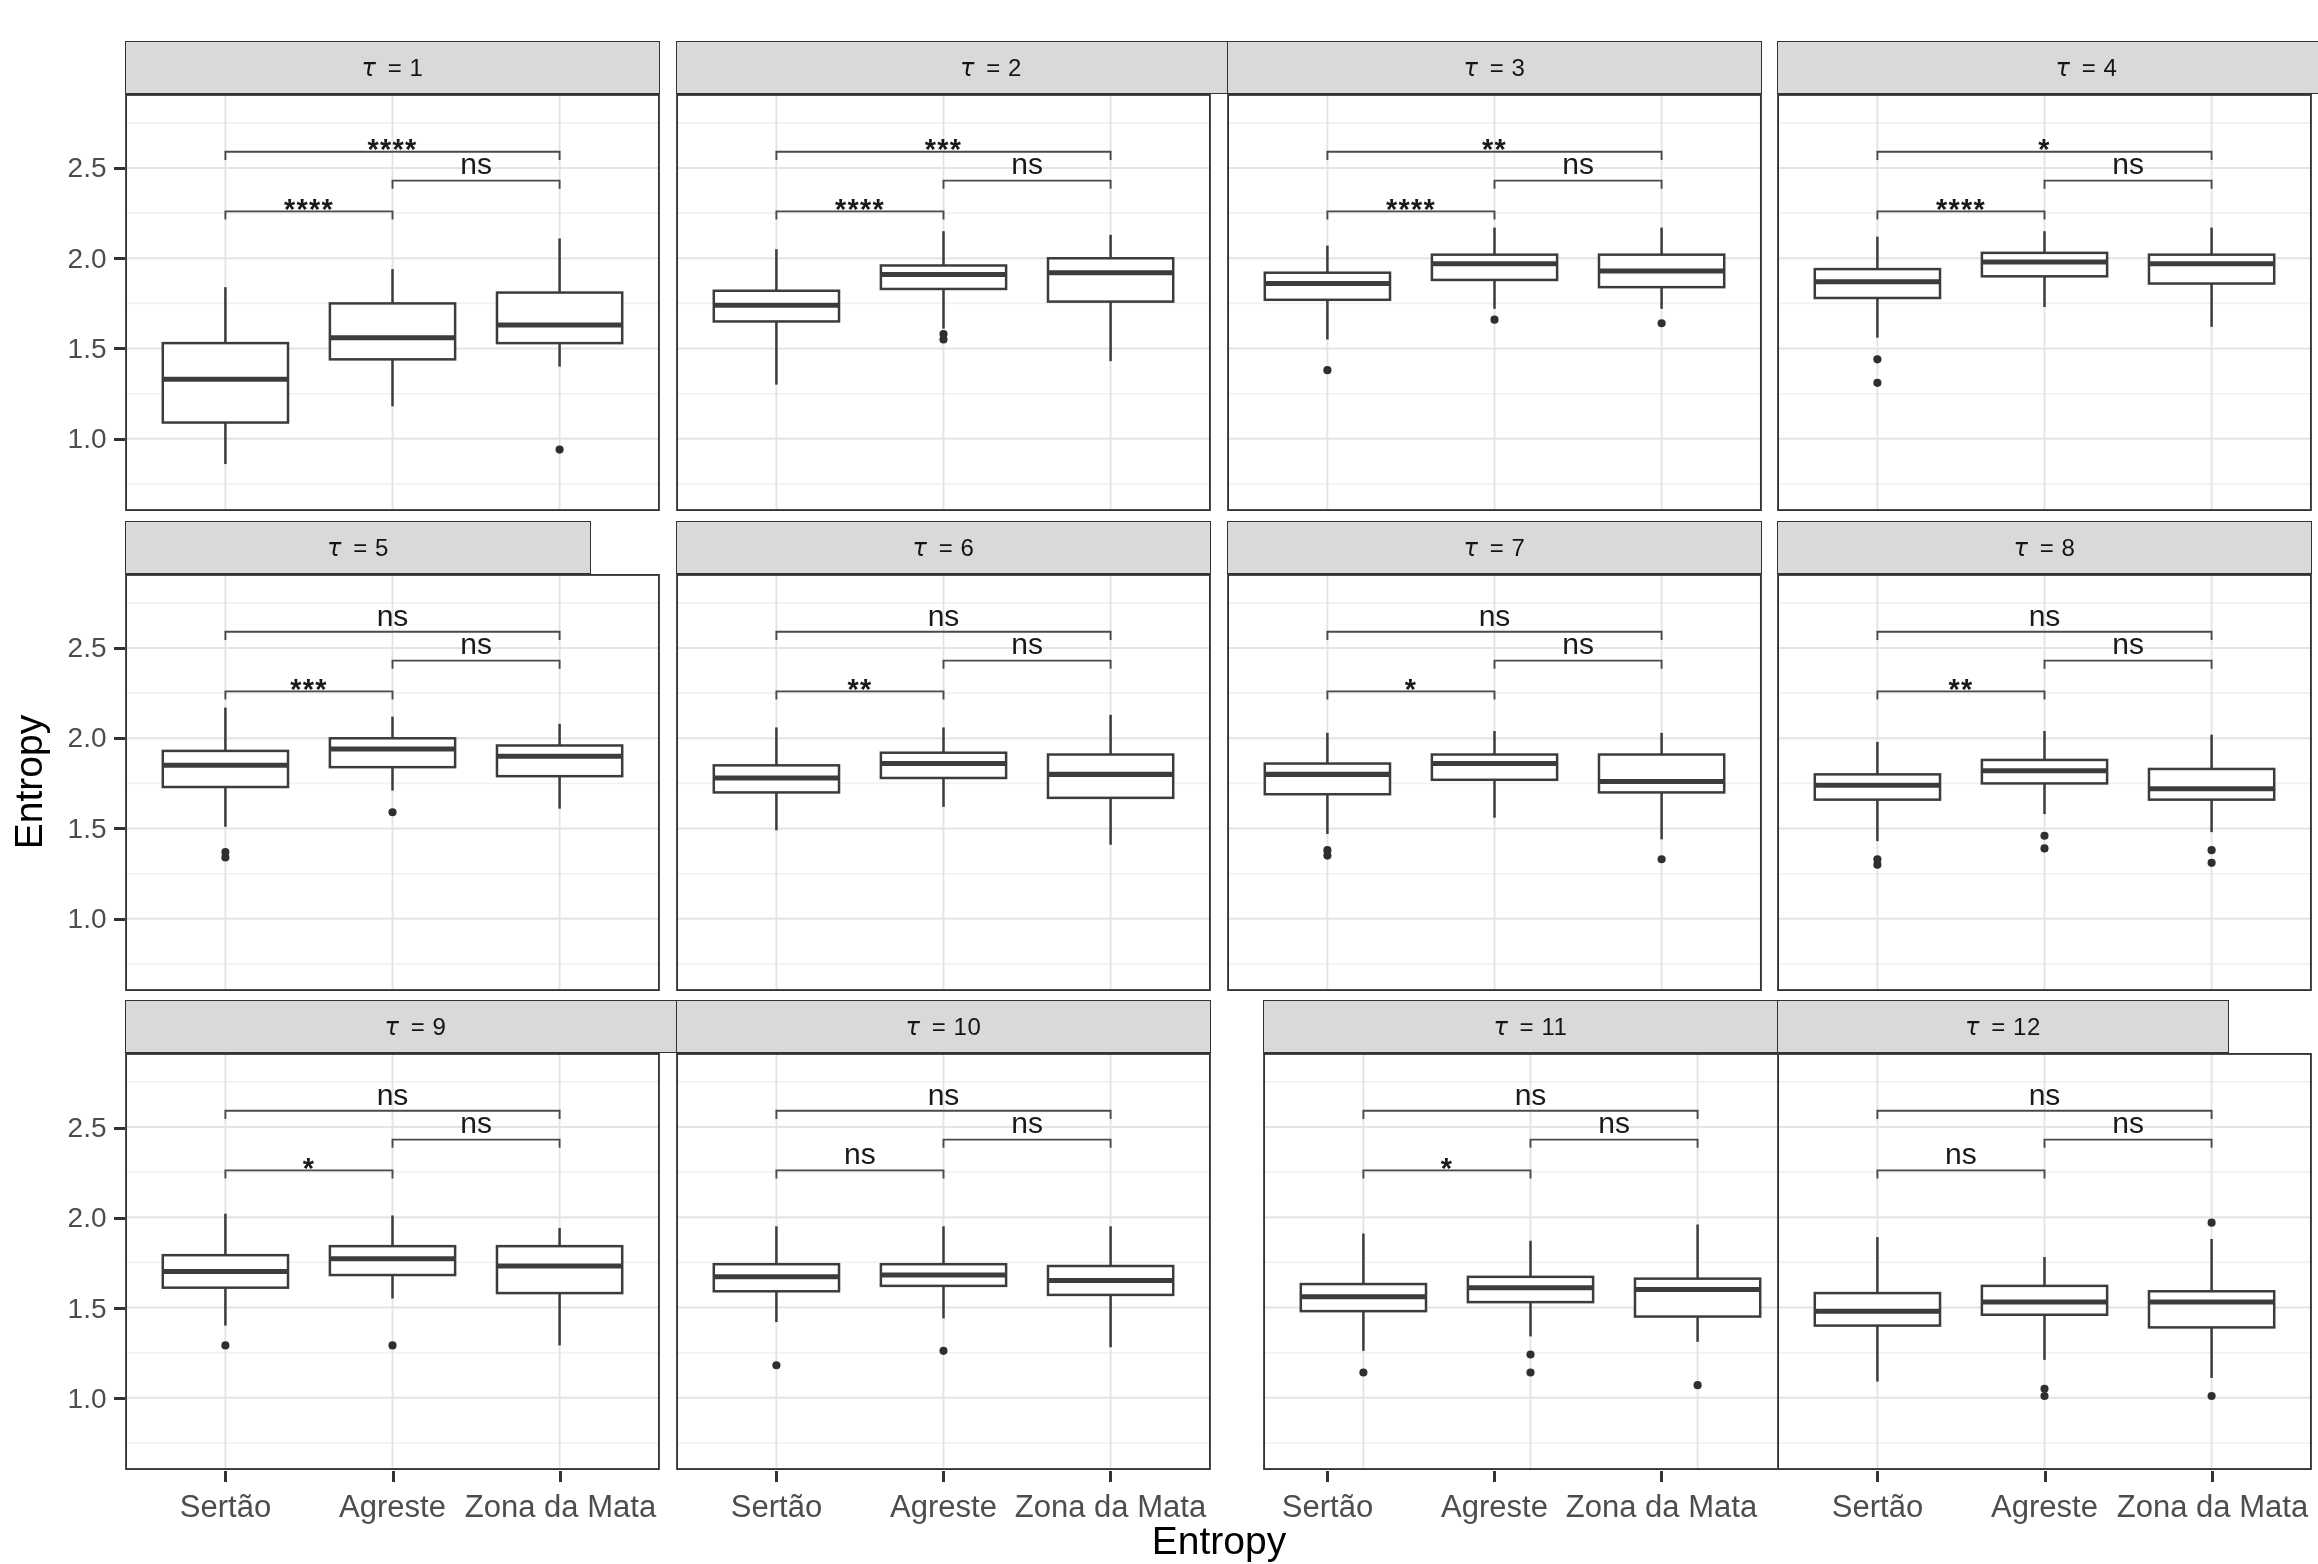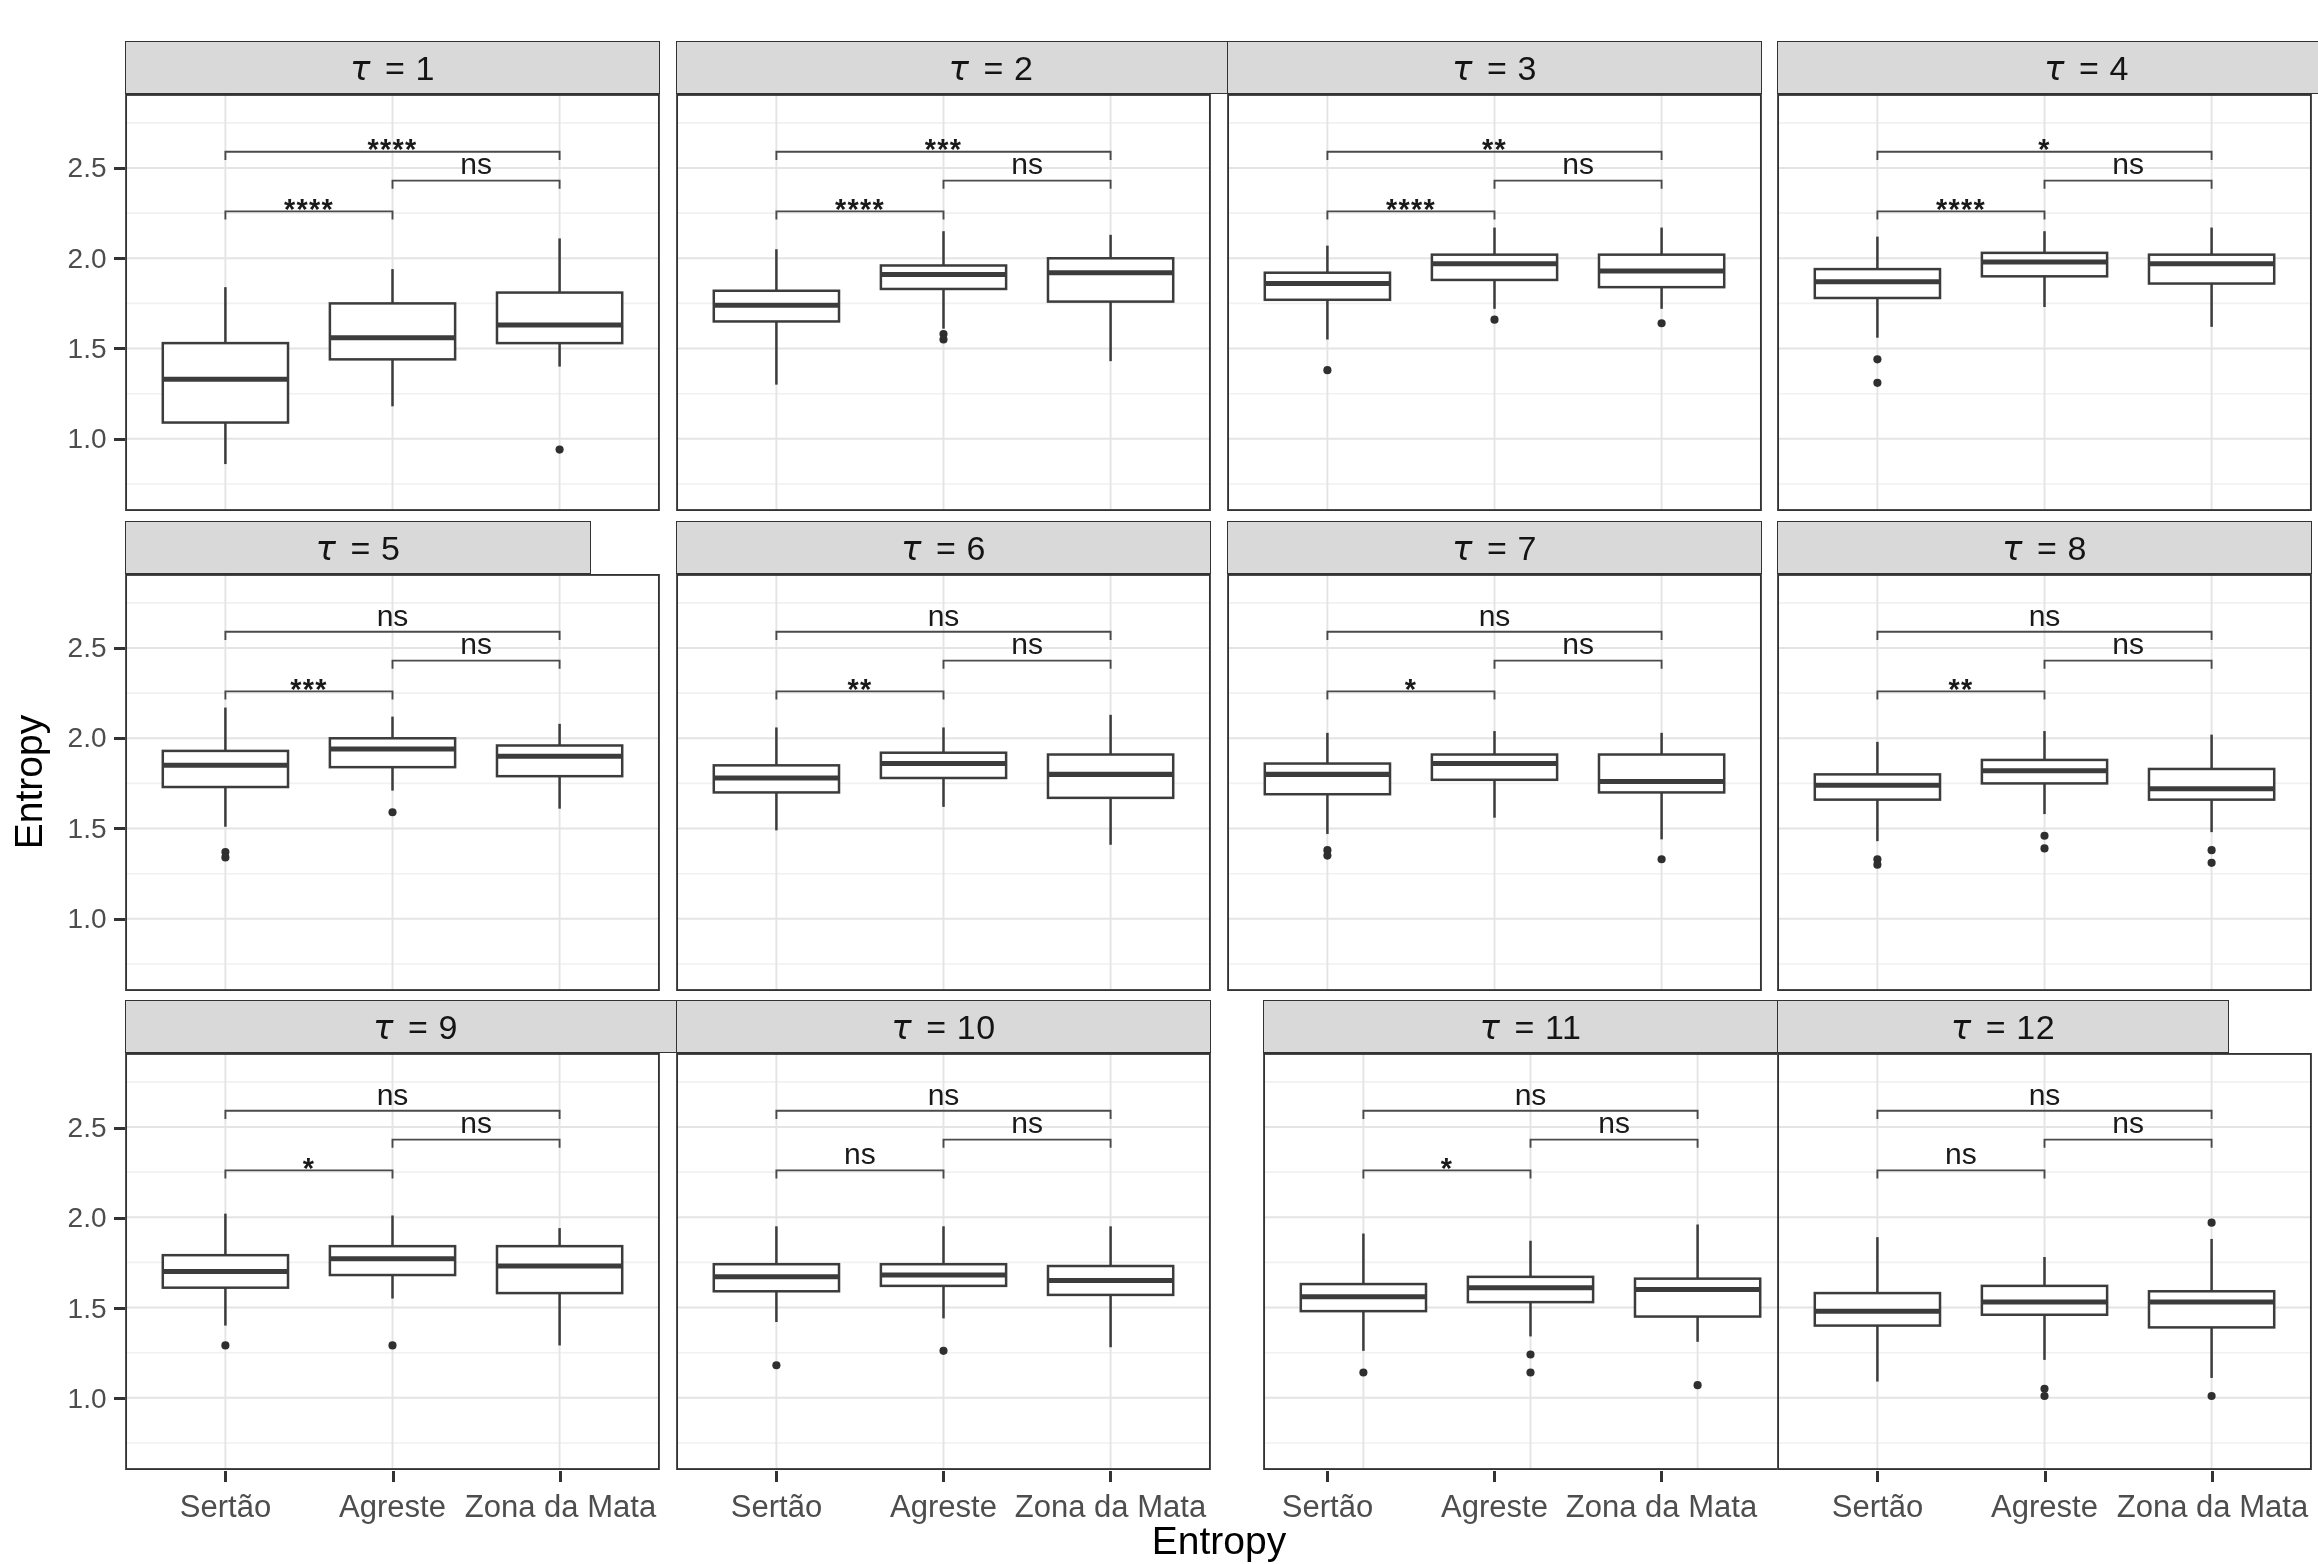--- a/index.html
+++ b/index.html
@@ -7,21 +7,21 @@
     width:2319px;height:1564px;background:#ffffff;position:relative;
     font-family:"Liberation Sans","DejaVu Sans",sans-serif;
     -webkit-font-smoothing:antialiased;
   }
   #figure{position:absolute;inset:0;}
   .panel{position:absolute;}
   .strip{
     height:53px;background:#d9d9d9;border:1.9px solid #333333;
     box-sizing:border-box;display:flex;align-items:center;justify-content:center;
   }
-  .strip-label{font-size:34px;color:#141414;letter-spacing:0.6px;}
+  .strip-label{font-size:24px;color:#141414;letter-spacing:0.6px;}
   .tau{font-family:"DejaVu Sans",sans-serif;font-style:italic;margin-right:3.8px;}
   .plot-svg{display:block;background:#ffffff;}
   .y-tick-label{
     position:absolute;width:94px;text-align:right;font-size:28px;color:#4d4d4d;line-height:38px;
   }
   .x-tick-label{
     position:absolute;width:301px;text-align:center;font-size:31px;color:#4d4d4d;line-height:36px;
   }
   .tick-mark{position:absolute;background:#333333;}
   .axis-title{position:absolute;font-size:39px;color:#000000;}

